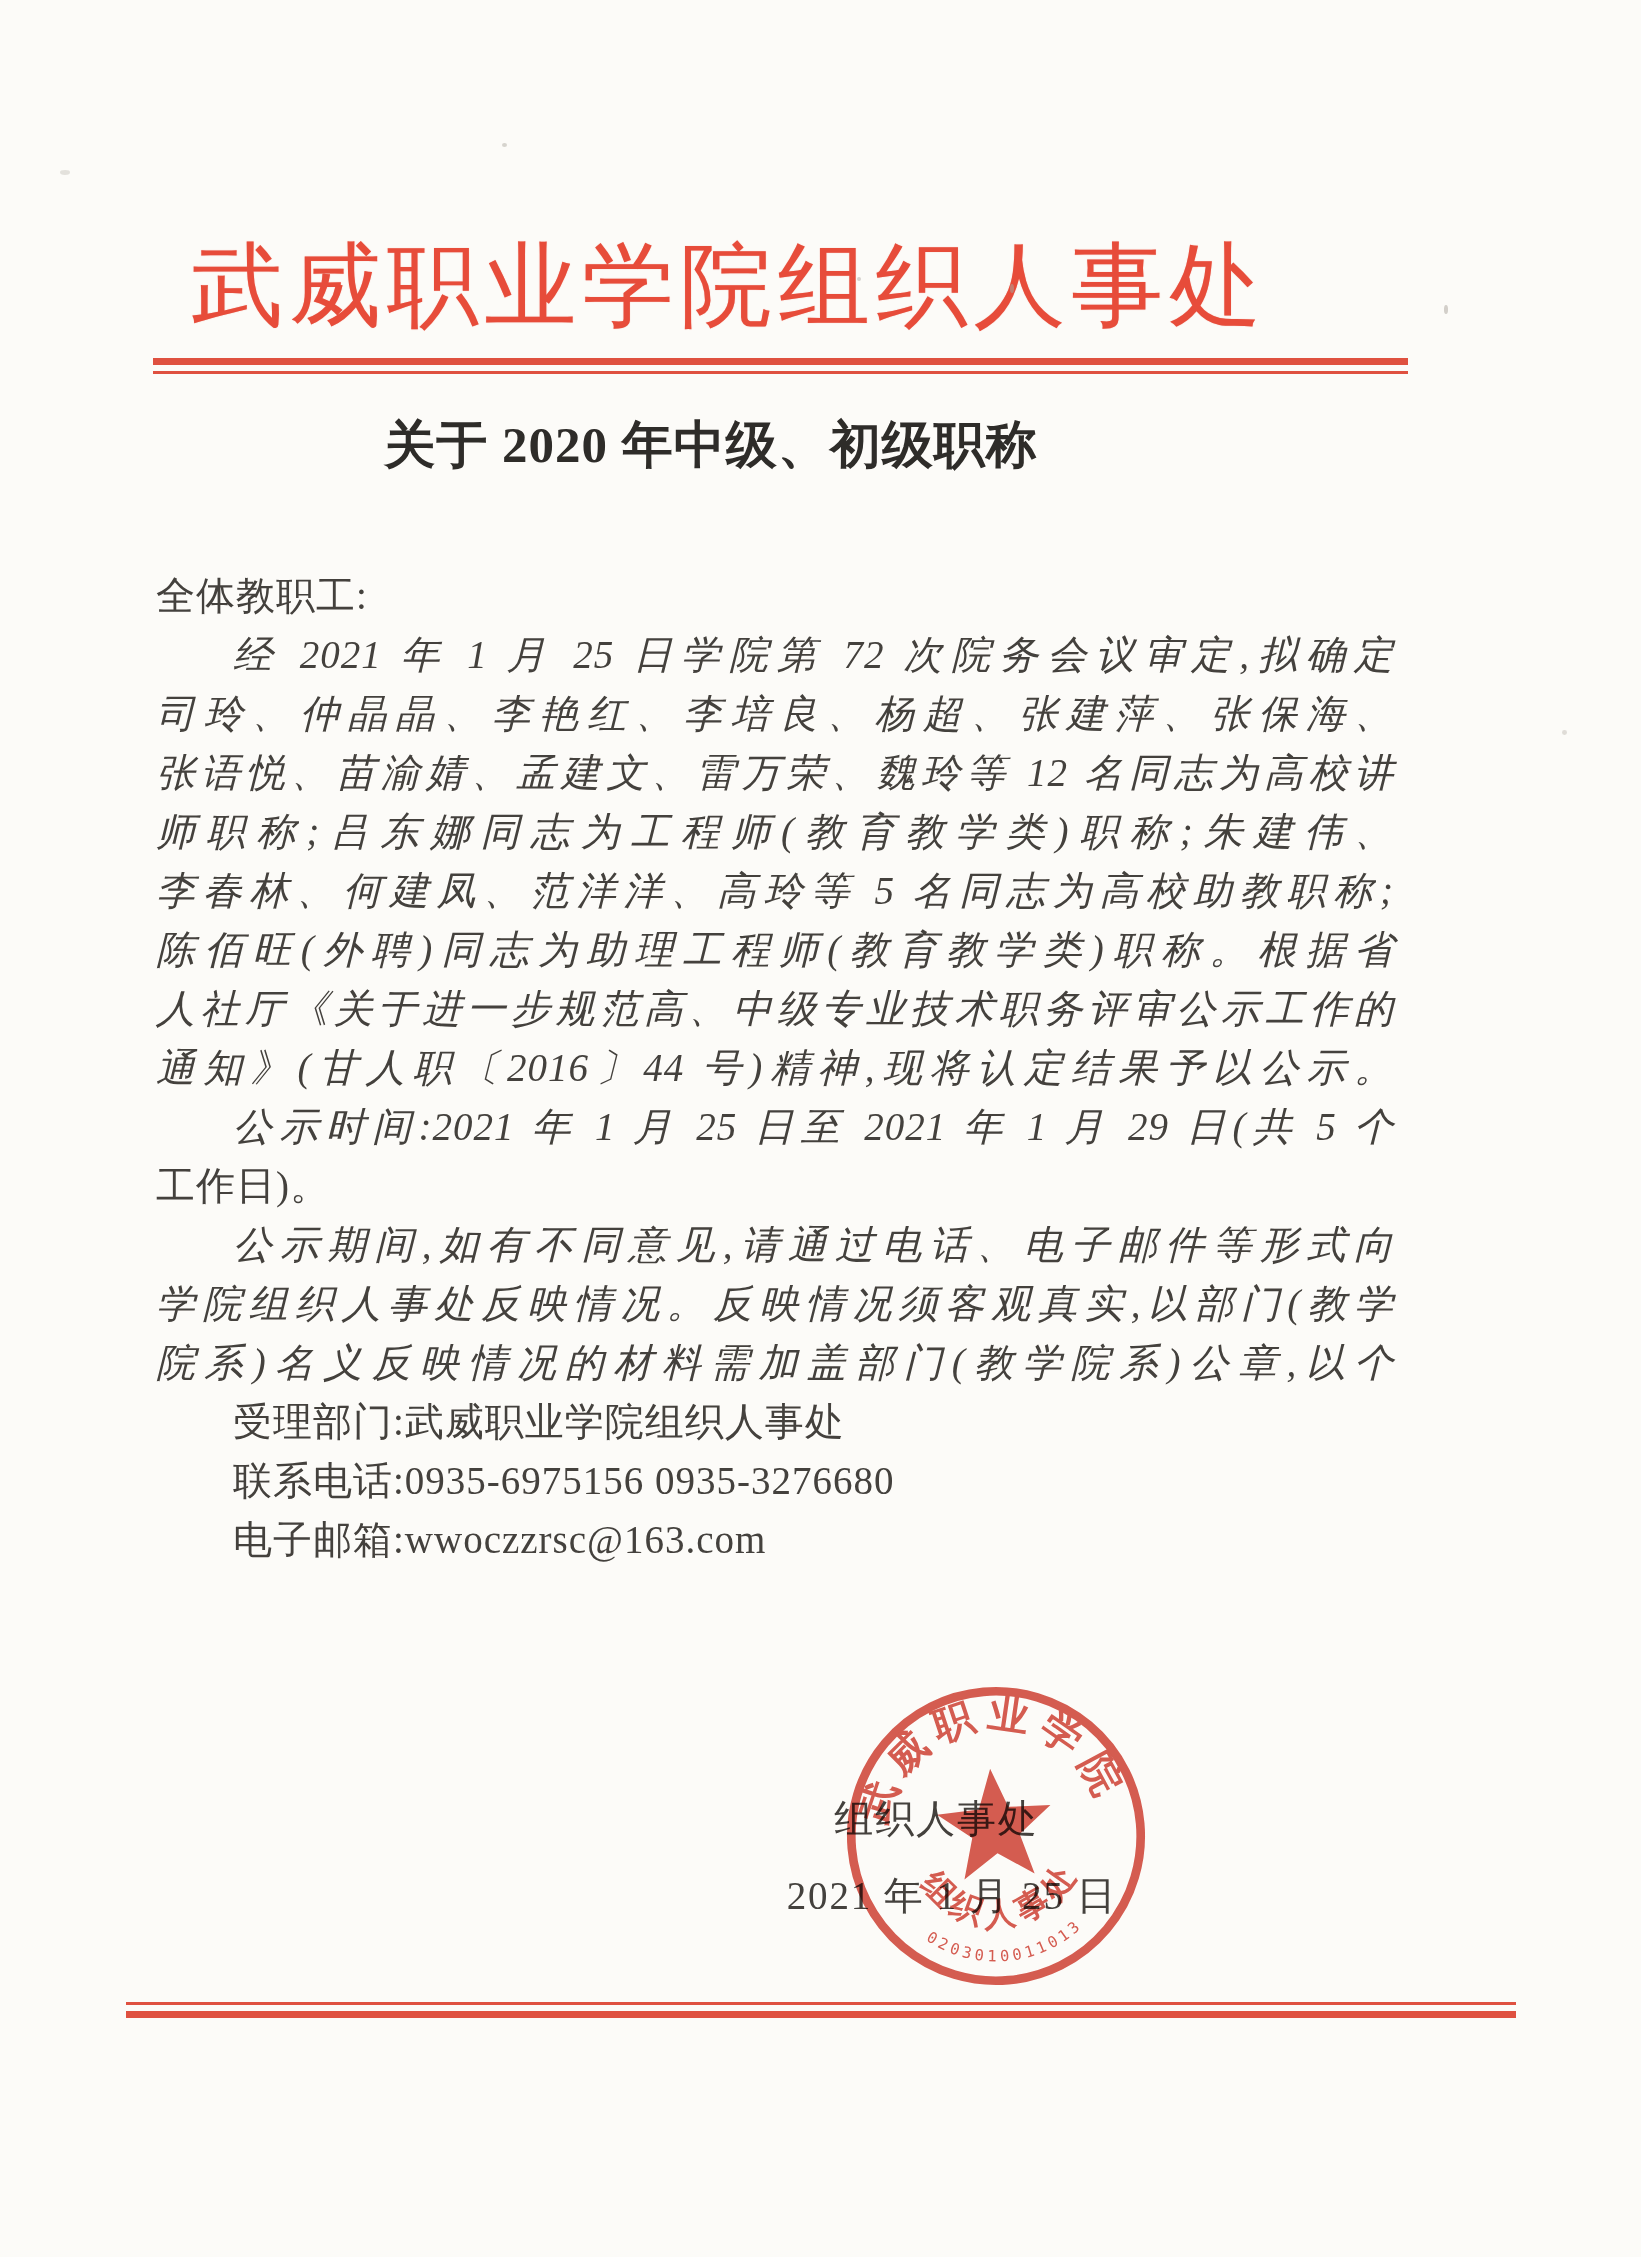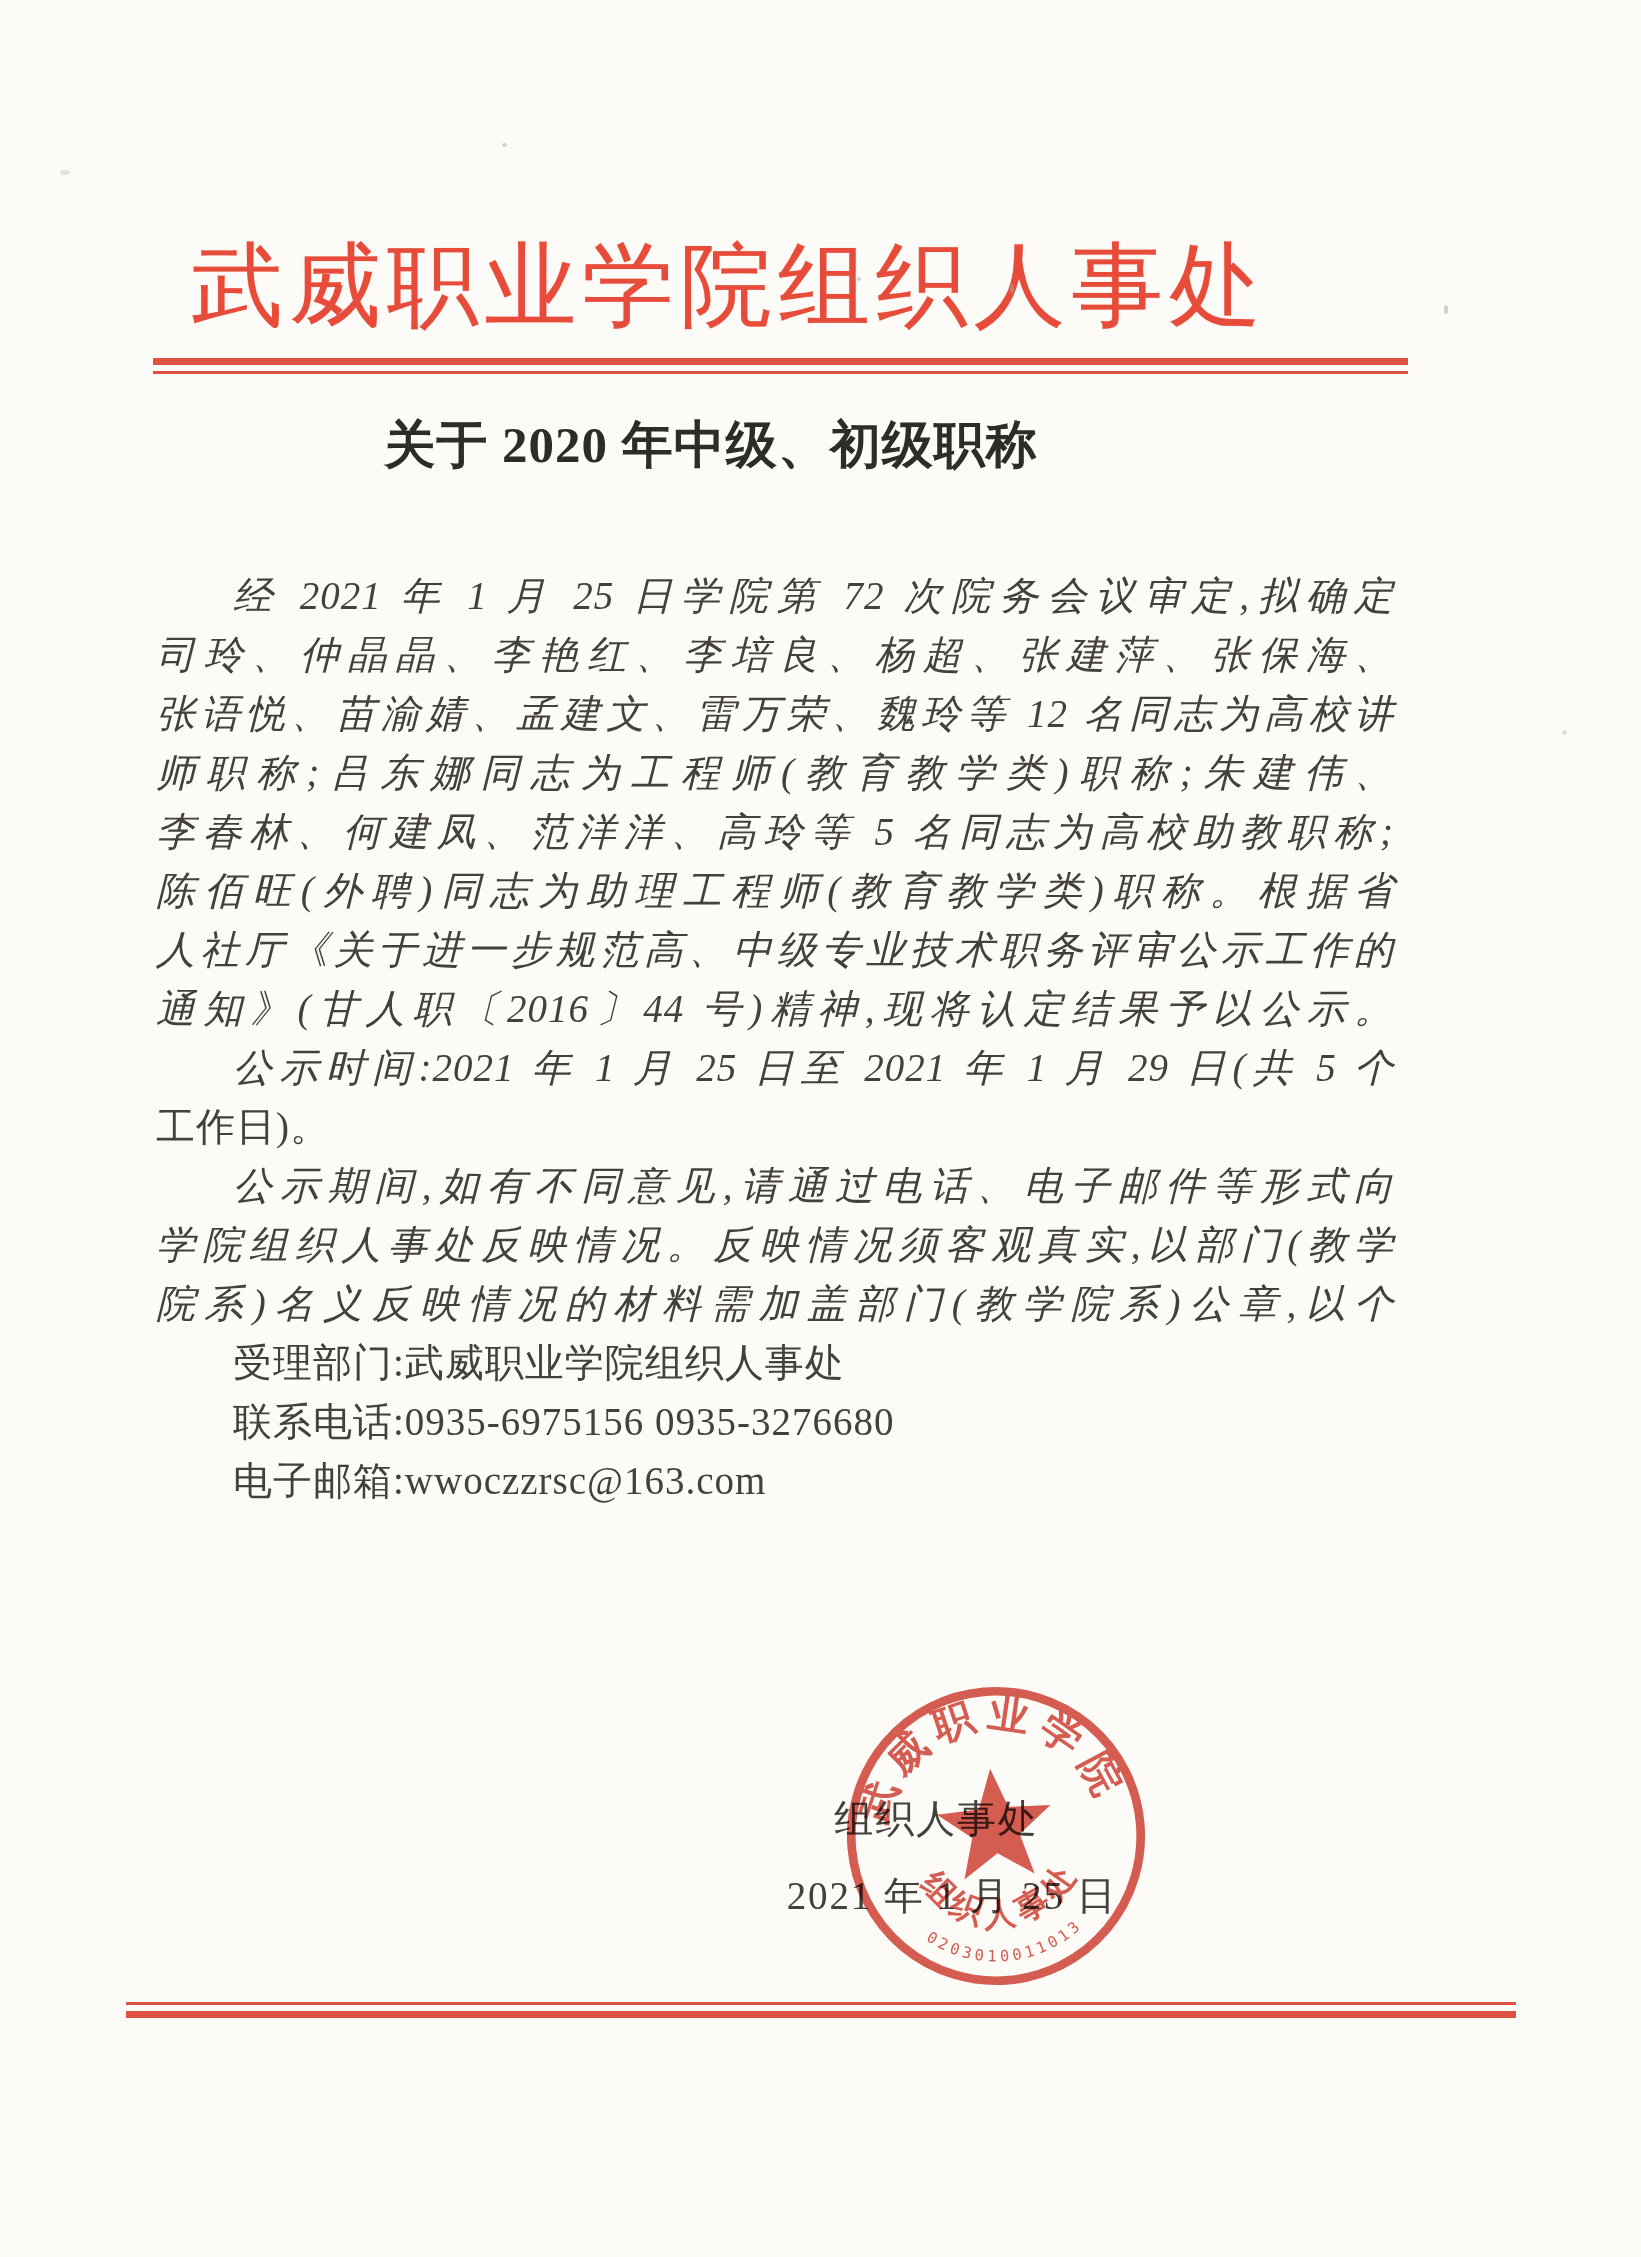--- a/index.html
+++ b/index.html
@@ -78,20 +78,21 @@
   <div class="masthead">武威职业学院组织人事处</div>
 
   <div class="rule rule-top-thick"></div>
   <div class="rule rule-top-thin"></div>
 
   <div class="doc-title">
     <div>关于 2020 年中级、初级职称</div>
   </div>
 
   <div class="body-block">
+    <div class="bl">全体教职工:</div>
     <div class="bl fill ind">经 2021 年 1 月 25 日学院第 72 次院务会议审定,拟确定</div>
     <div class="bl fill">司玲、仲晶晶、李艳红、李培良、杨超、张建萍、张保海、</div>
     <div class="bl fill">张语悦、苗渝婧、孟建文、雷万荣、魏玲等 12 名同志为高校讲</div>
     <div class="bl fill">师职称;吕东娜同志为工程师(教育教学类)职称;朱建伟、</div>
     <div class="bl fill">李春林、何建凤、范洋洋、高玲等 5 名同志为高校助教职称;</div>
     <div class="bl fill">陈佰旺(外聘)同志为助理工程师(教育教学类)职称。根据省</div>
     <div class="bl fill">人社厅《关于进一步规范高、中级专业技术职务评审公示工作的</div>
     <div class="bl fill">通知》(甘人职〔2016〕44 号)精神,现将认定结果予以公示。</div>
     <div class="bl fill ind">公示时间:2021 年 1 月 25 日至 2021 年 1 月 29 日(共 5 个</div>
     <div class="bl">工作日)。</div>

